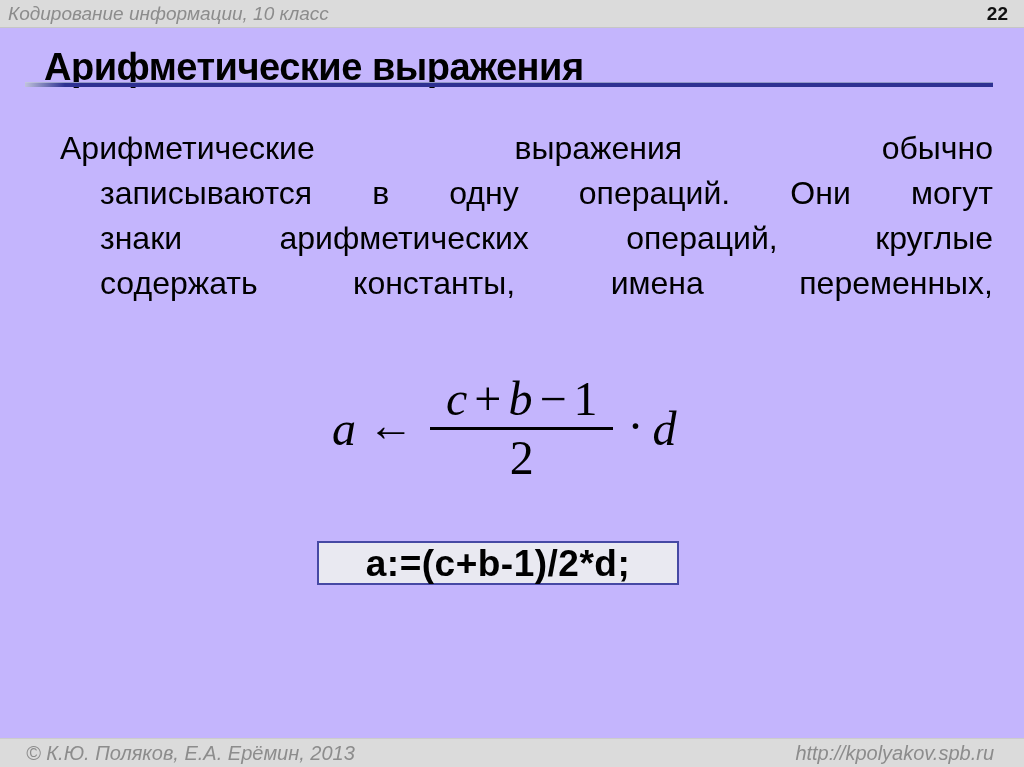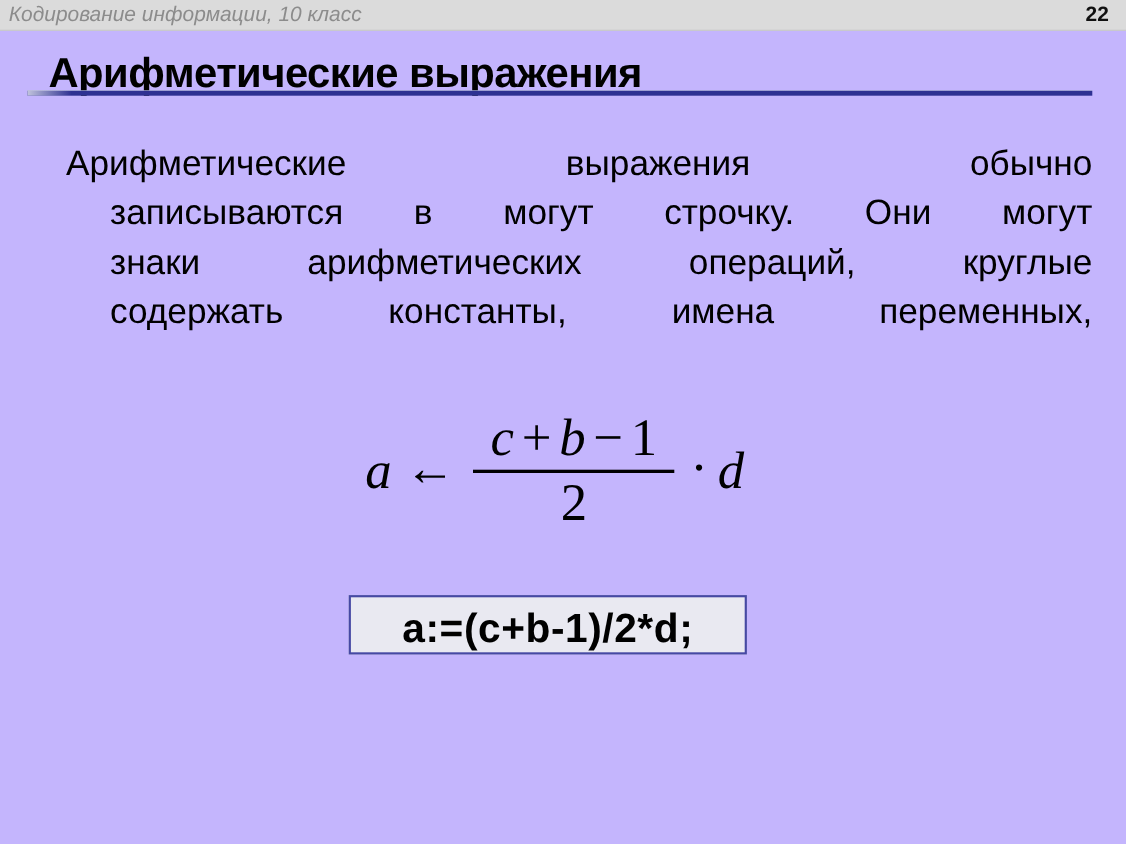--- a/index.html
+++ b/index.html
@@ -54,23 +54,23 @@
   .f-arrow { font-size: 46px; margin: 0 12px 0 12px; position: relative; top: -3px; }
   .fraction { display: inline-flex; flex-direction: column; align-items: center; margin: 0 4px; }
   .numer { display: flex; align-items: baseline; padding: 0 16px 3px 16px; line-height: 1.05; }
   .numer .f-op { margin: 0 7px; }
   .frac-bar { align-self: stretch; height: 3px; background: #000; }
   .denom { padding-top: 3px; line-height: 1.05; }
   .dot { margin: 0 9px 0 10px; position: relative; top: -3px; }
 
   
   .code-box {
-    position: absolute; left: 317px; top: 541px; width: 362px; height: 54px;
+    position: absolute; left: 317px; top: 541px; width: 362px; height: 44px;
     box-sizing: border-box; background: #e9e9f1; border: 2px solid #4649a4;
-    display: flex; align-items: flex-end; justify-content: center;
+    display: flex; align-items: flex-start; justify-content: center;
   }
   .code { font-weight: bold; font-size: 37px; letter-spacing: 0.5px; }
 
   
   .footer {
     position: absolute; left: 0; right: 0; bottom: 0; height: 29px;
     background: #dbdbdb; border-top: 1px solid #cccccc;
     display: flex; align-items: center; justify-content: space-between;
     padding: 0 30px 0 26px; box-sizing: border-box;
     font-style: italic; color: #8c8c8c; font-size: 20px;
@@ -85,21 +85,21 @@
   <header class="topbar">
     <span class="topbar-title">Кодирование информации, 10 класс</span>
     <span class="page-num">22</span>
   </header>
 
   <h1 class="title">Арифметические выражения</h1>
   <div class="title-underline"></div>
 
   <div class="para">
     <div class="pline">Арифметические выражения обычно</div>
-    <div class="pline indent">записываются в могут строчку. Они могут</div>
+    <div class="pline indent">записываются в одну операций. Они могут</div>
     <div class="pline indent">знаки арифметических операций, круглые</div>
     <div class="pline indent">содержать константы, имена переменных,</div>
   </div>
 
   <div class="formula">
     <span class="f-var">a</span>
     <span class="f-arrow">←</span>
     <span class="fraction">
       <span class="numer">
         <span class="f-var">c</span>
@@ -112,14 +112,18 @@
       <span class="denom">2</span>
     </span>
     <span class="dot">·</span>
     <span class="f-var">d</span>
   </div>
 
   <div class="code-box">
     <span class="code">a:=(c+b-1)/2*d;</span>
   </div>
 
+  <footer class="footer">
+    <span class="footer-left">© К.Ю. Поляков, Е.А. Ерёмин, 2013</span>
+    <span class="footer-right">http://kpolyakov.spb.ru</span>
+  </footer>
 
 </div>
 
 </body></html>

